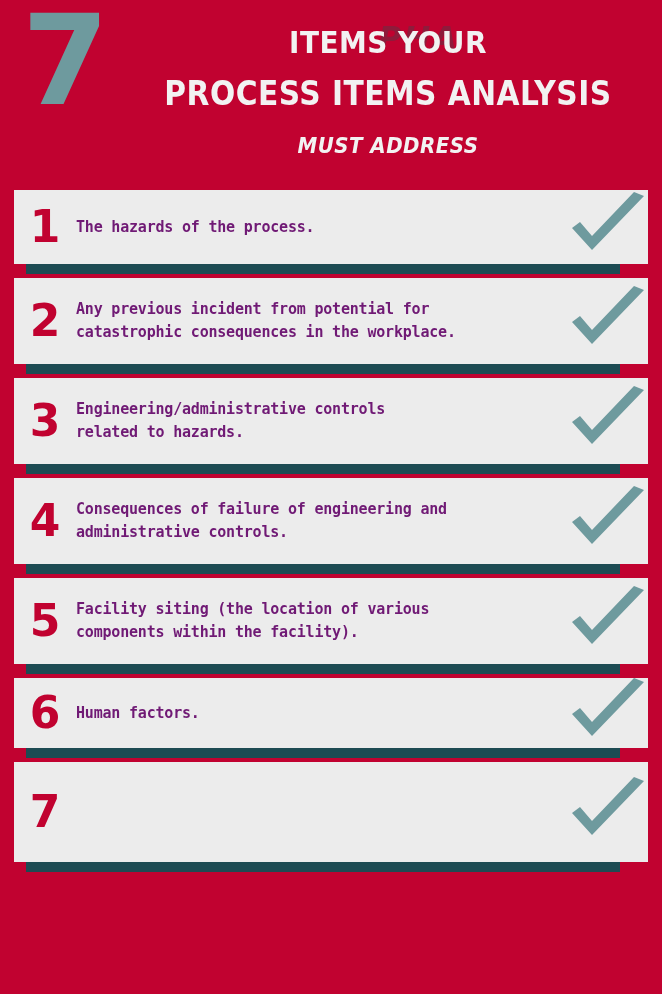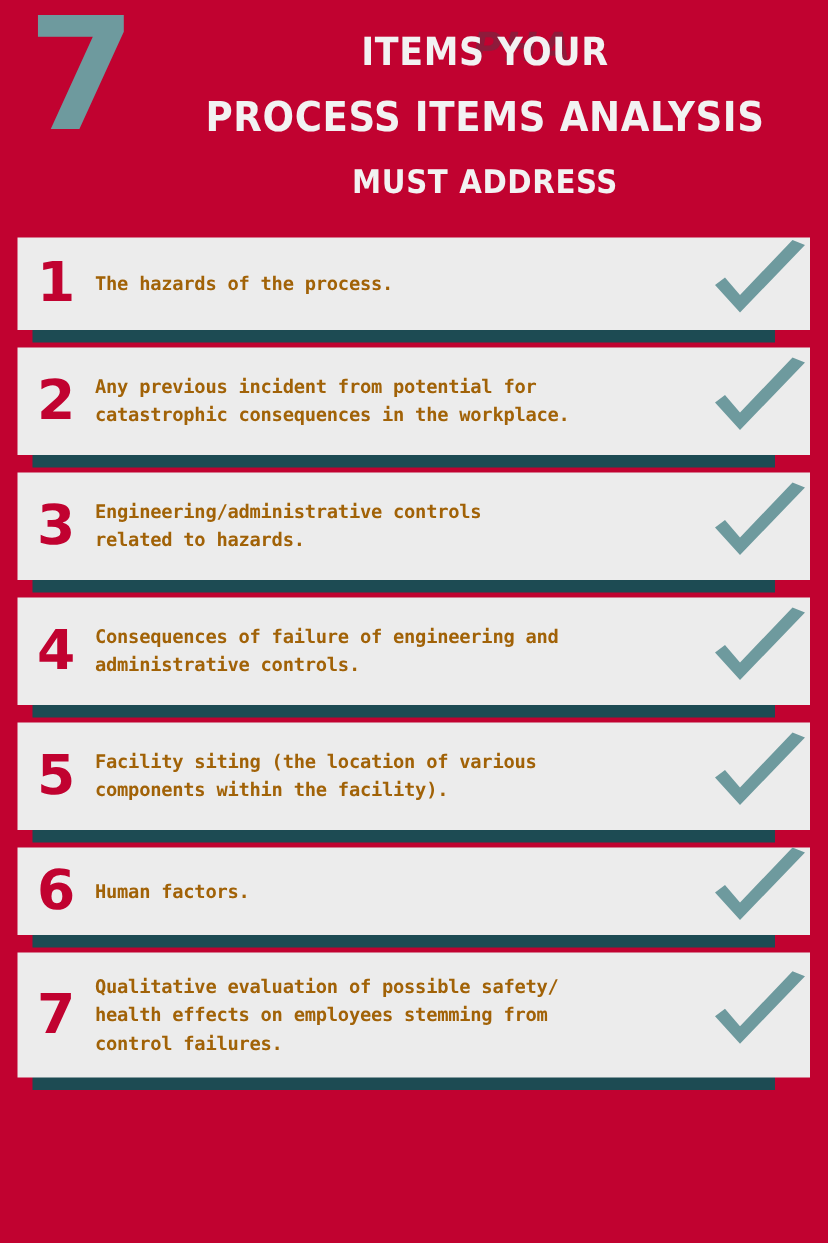--- a/index.html
+++ b/index.html
@@ -45,21 +45,21 @@
     font-family: "DejaVu Sans Condensed", "Liberation Sans Narrow", "Liberation Sans", sans-serif;
     font-weight: bold;
     font-size: 33px;
     line-height: 40px;
     color: #f2f2f2;
     letter-spacing: 0.5px;
     white-space: nowrap;
   }
   .head-line.l1 { font-size: 31px; }
   .head-line.l2 { font-size: 33px; margin-top: 12px; }
-  .head-line.l3 { font-size: 26px; margin-top: 12px; }
+  .head-line.l3 { font-size: 22px; margin-top: 12px; font-style: italic; }
   #pha-word {
     position: absolute;
     left: 378px;
     top: 18px;
     font-family: "DejaVu Sans", sans-serif;
     font-weight: bold;
     font-style: italic;
     font-size: 32px;
     line-height: 40px;
     color: #8e1b3b;
@@ -99,21 +99,21 @@
     font-family: "DejaVu Sans", sans-serif;
     font-weight: bold;
     font-size: 44px;
     line-height: 46px;
     color: #c10230;
   }
   .txt {
     font-family: "DejaVu Sans Mono", "Liberation Mono", monospace;
     font-size: 15px;
     line-height: 23px;
-    color: #a16207;
+    color: #701a75;
     letter-spacing: -0.2px;
     font-weight: bold;
     white-space: pre-line;
   }
   .check {
     position: absolute;
     right: -4px;
     top: 50%;
     transform: translateY(-50%);
     z-index: 3;
@@ -227,23 +227,20 @@
         <svg width="86" height="74" viewBox="0 0 86 74">
             <path d="M6 38 L26 60 L78 6 L68 2 L26 46 L14 32 Z" fill="#6e9a9e"></path>
           </svg>
       </div>
     </div>
 
     <div class="row h7">
       <div class="shadow"></div>
       <div class="card">
         <div class="num">7</div>
-        <div class="txt">Qualitative evaluation of possible safety/
-health effects on employees stemming from
-control failures.</div>
       </div>
       <div class="check">
         <svg width="86" height="74" viewBox="0 0 86 74">
             <path d="M6 38 L26 60 L78 6 L68 2 L26 46 L14 32 Z" fill="#6e9a9e"></path>
           </svg>
       </div>
     </div>
 
   </div>
 </div>

